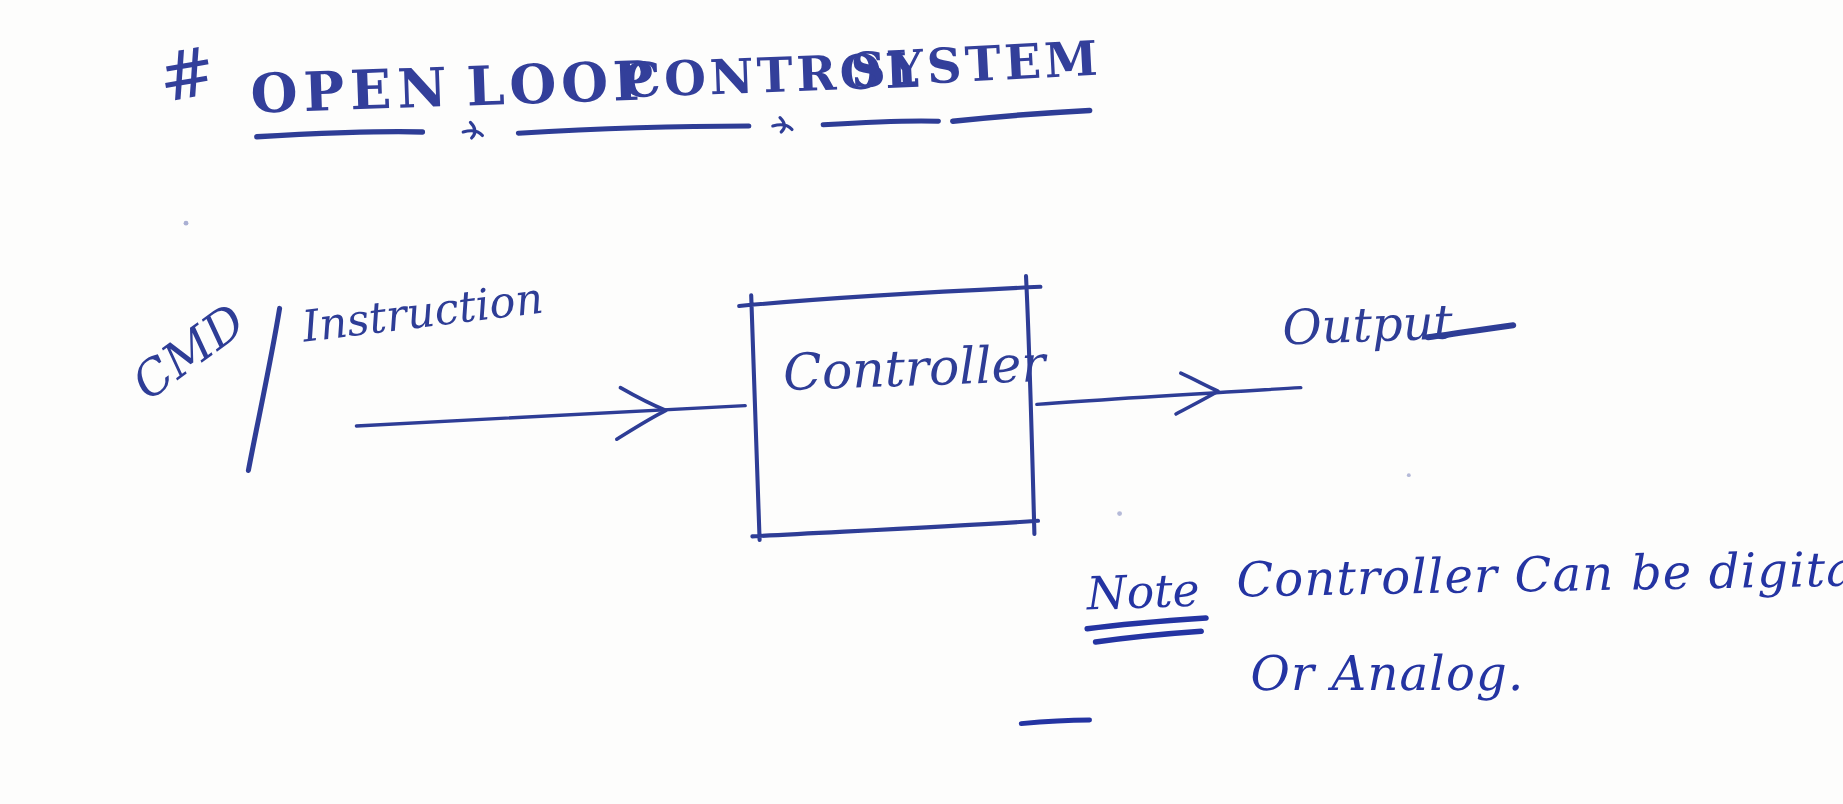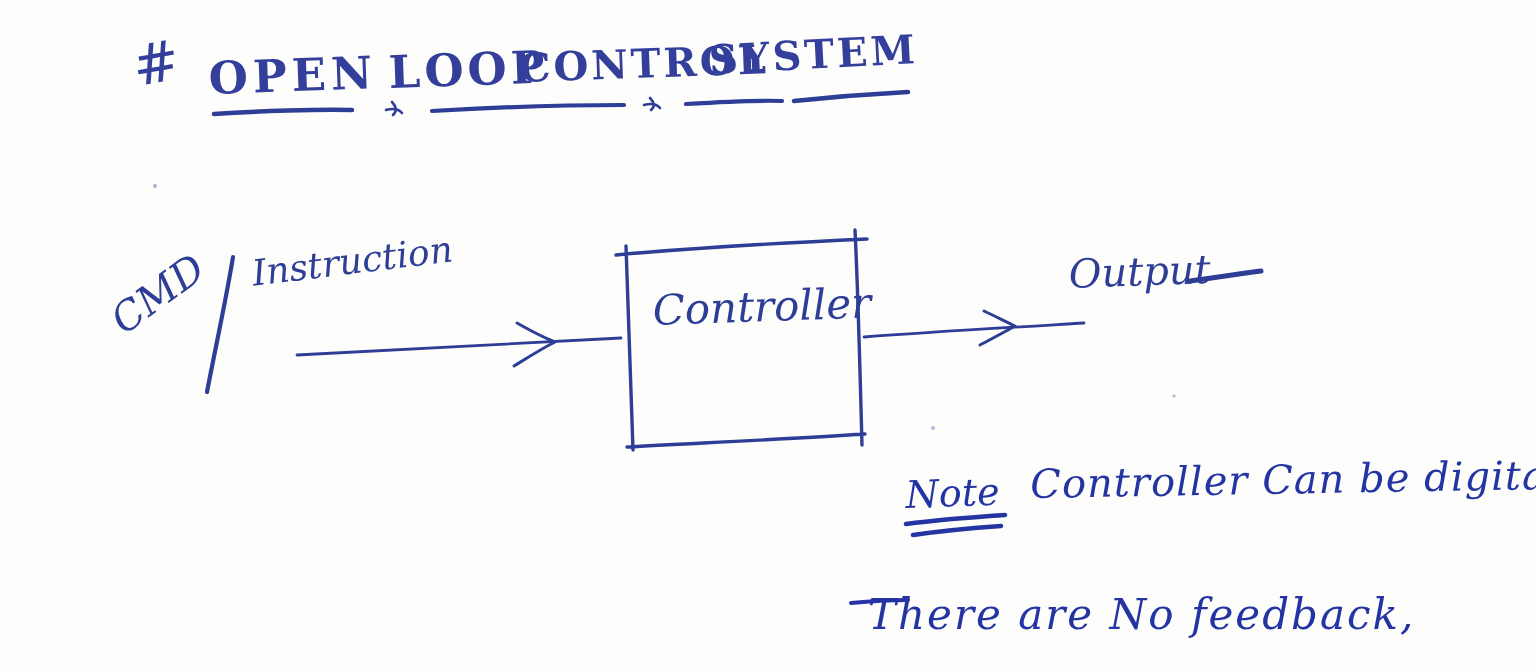--- a/index.html
+++ b/index.html
@@ -61,15 +61,15 @@
 
   <span class="t" style="left:104px; top:308px; font-size:40px; transform:rotate(-36deg);">CMD</span>
   <span class="t" style="left:250px; top:256px; font-size:36px; transform:rotate(-7deg);">Instruction</span>
 
   <span class="t" style="left:652px; top:290px; font-size:42px; transform:rotate(-2deg);">Controller</span>
 
   <span class="t" style="left:1068px; top:254px; font-size:40px; transform:rotate(-2deg);">Output</span>
 
   <span class="t note-ink" style="left:905px; top:476px; font-size:38px; transform:rotate(-2deg);">Note</span>
   <span class="t note-ink" style="left:1030px; top:464px; font-size:40px; letter-spacing:1px; transform:rotate(-1deg);">Controller Can be digital</span>
-  <span class="t note-ink" style="left:868px; top:594px; font-size:42px; letter-spacing:2px;">There are No feedback,</span>
+  <span class="t note-ink" style="left:1042px; top:542px; font-size:40px; letter-spacing:1px;">Or Analog.</span>
 
 </div>
 
 </body></html>

